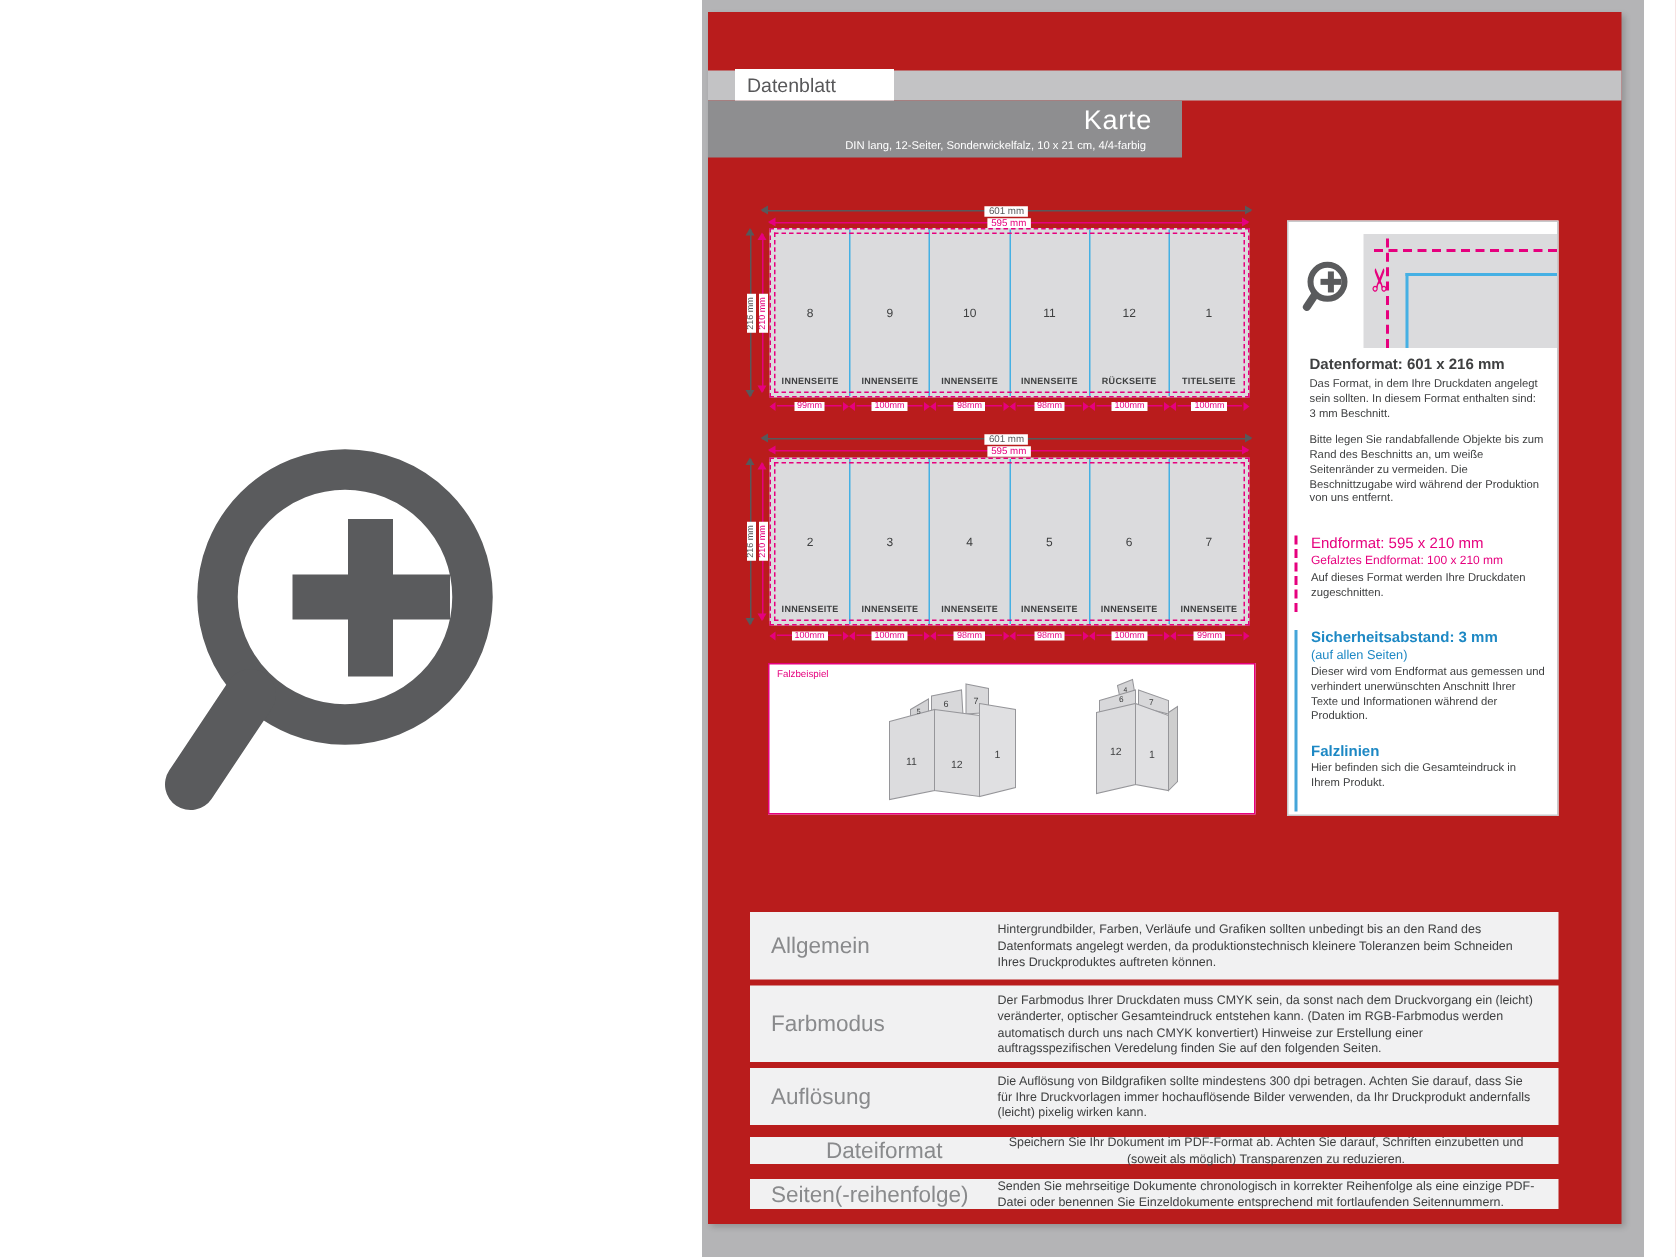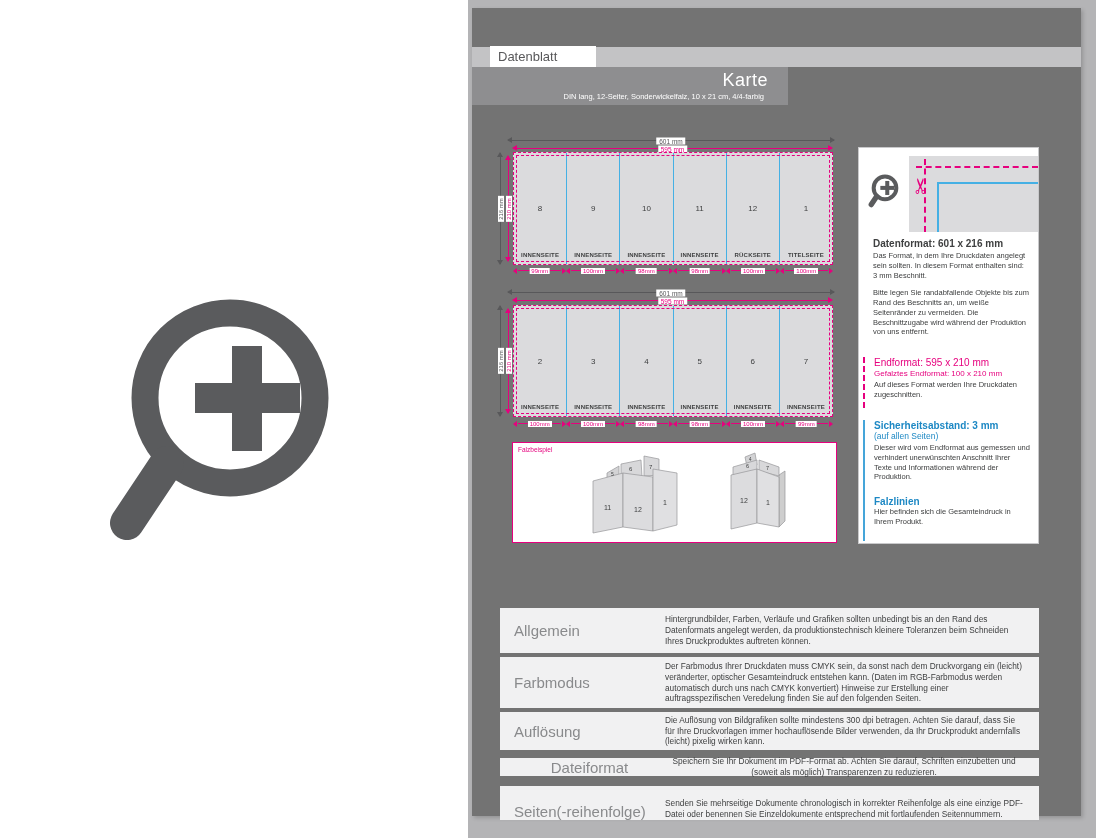--- a/index.html
+++ b/index.html
@@ -1,21 +1,21 @@
 <!DOCTYPE html>
 <html><head>
 <meta charset="utf-8">
 <style>
   html,body{margin:0;padding:0;background:#fff;}
   body{width:1117px;height:838px;overflow:hidden;font-family:"Liberation Sans",sans-serif;-webkit-font-smoothing:antialiased;}
   .canvas{position:relative;width:1117px;height:838px;background:#fff;}
 
   
   .surround{position:absolute;left:468px;top:0;width:628px;height:838px;background:#b4b4b6;}
-  .page{position:absolute;left:4px;top:8px;width:609px;height:808px;background:#737373;box-shadow:2px 2px 4px rgba(0,0,0,.18);}
+  .page{position:absolute;left:4px;top:8px;width:609px;height:808px;background:#b91c1c;box-shadow:2px 2px 4px rgba(0,0,0,.18);}
 
   
   .hdr-band{position:absolute;left:0;top:39px;width:609px;height:20px;background:#c3c3c5;}
   .tab{position:absolute;left:18px;top:38px;width:106px;height:21px;background:#fff;color:#58585a;font-size:13px;line-height:21px;padding-left:8px;box-sizing:border-box;z-index:2;}
   .titlebar{position:absolute;left:0;top:59px;width:305px;height:38px;background:#8e8e90;color:#fff;z-index:1;padding-left:11px;}
   .titlebar .title{text-align:right;padding:3px 20px 0 0;font-size:18px;letter-spacing:.5px;}
   .titlebar .subtitle{text-align:right;padding:1px 24px 0 0;font-size:7.5px;}
 
   
   .dimh{position:absolute;height:9px;}
@@ -329,20 +329,20 @@
         <div class="rt">Der Farbmodus Ihrer Druckdaten muss CMYK sein, da sonst nach dem Druckvorgang ein (leicht) veränderter, optischer Gesamteindruck entstehen kann. (Daten im RGB-Farbmodus werden automatisch durch uns nach CMYK konvertiert) Hinweise zur Erstellung einer auftragsspezifischen Veredelung finden Sie auf den folgenden Seiten.</div>
       </div>
       <div class="trow" style="top:704px;height:38px;">
         <div class="rl">Auflösung</div>
         <div class="rt">Die Auflösung von Bildgrafiken sollte mindestens 300 dpi betragen. Achten Sie darauf, dass Sie für Ihre Druckvorlagen immer hochauflösende Bilder verwenden, da Ihr Druckprodukt andernfalls (leicht) pixelig wirken kann.</div>
       </div>
       <div class="trow" style="top:750px;height:18px;text-align:center;">
         <div class="rl">Dateiformat</div>
         <div class="rt">Speichern Sie Ihr Dokument im PDF-Format ab. Achten Sie darauf, Schriften einzubetten und (soweit als möglich) Transparenzen zu reduzieren.</div>
       </div>
-      <div class="trow" style="top:778px;height:34px;align-items:flex-end;">
+      <div class="trow" style="top:778px;height:20px;">
         <div class="rl">Seiten(-reihenfolge)</div>
         <div class="rt">Senden Sie mehrseitige Dokumente chronologisch in korrekter Reihenfolge als eine einzige PDF-Datei oder benennen Sie Einzeldokumente entsprechend mit fortlaufenden Seitennummern.</div>
       </div>
 
     </div>
   </div>
 </div>
 
 </body></html>

